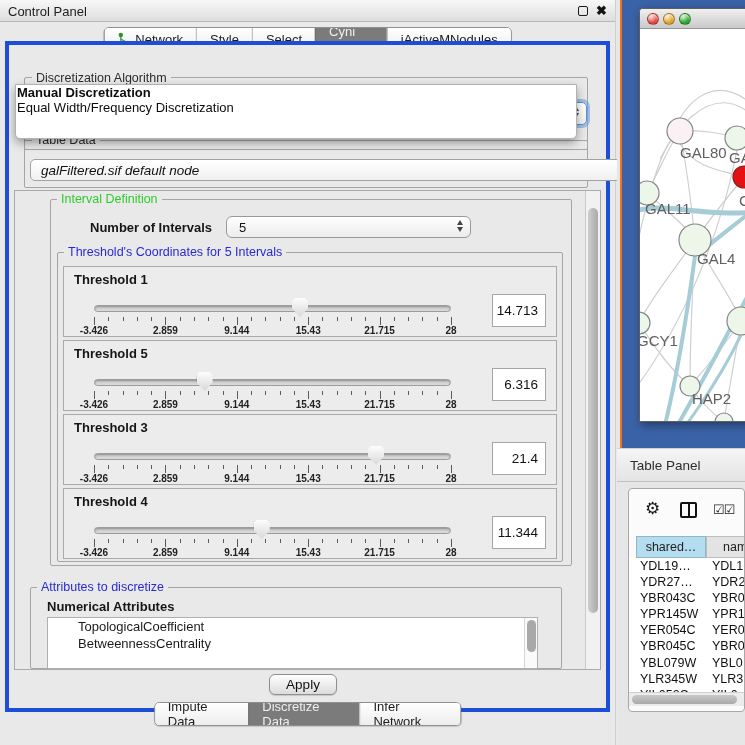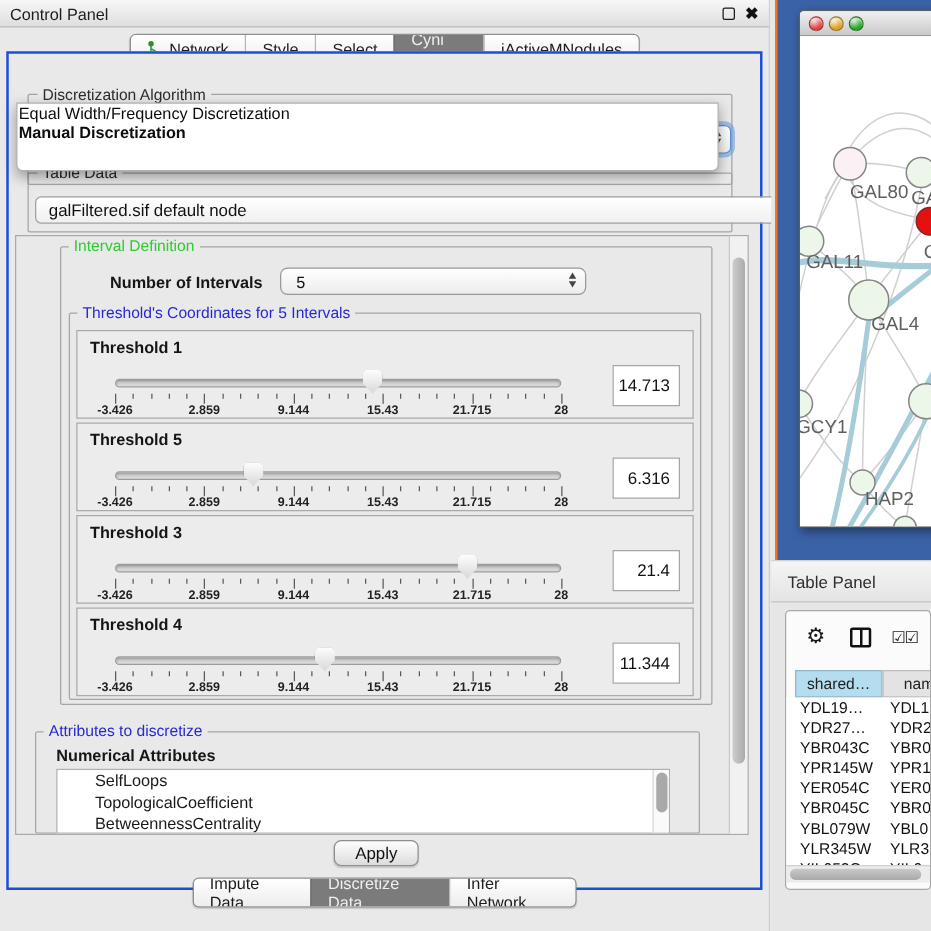--- a/index.html
+++ b/index.html
@@ -17,21 +17,21 @@
   .tabgroup { position:absolute; display:inline-flex; border:1px solid #8f8f8f; border-radius:5px; overflow:hidden;
     background:#fff; box-shadow:0 1px 1px rgba(0,0,0,.15); height:24px; }
   #top-tabs { top:27px; left:50%; transform:translateX(-50%); }
   #bottom-tabs { top:702px; left:50%; transform:translateX(-50%); }
   .seg { display:flex; align-items:center; gap:5px; padding:0 13px; font-size:13px; color:#1c1c1c;
     background:linear-gradient(#ffffff,#ededed); border-left:1px solid #b5b5b5; cursor:default; }
   .seg:first-child { border-left:none; }
   .seg.sel { background:#7b7b7b; color:#efefef; border-left-color:#6e6e6e; }
   .net-ico { display:inline-block; width:13px; height:14px; }
 
-  .cp-body { position:absolute; left:5px; top:41px; width:605px; height:671px; border:2px solid #1d4ed8; background:#e9e9e9; }
+  .cp-body { position:absolute; left:5px; top:41px; width:605px; height:671px; border:4px solid #1d4ed8; background:#e9e9e9; }
 
   .group { position:absolute; border:1px solid #a5a5a5; border-radius:2px; }
   .legend { position:absolute; font-size:12.5px; color:#2c2c2c; background:#e9e9e9; padding:0 4px; white-space:nowrap; }
   .legend.green { color:#2ecc2e; }
   .legend.blue { color:#2929d4; }
 
   
   .combo { position:absolute; background:linear-gradient(#ffffff,#f0f0f0); border:1px solid #a2a2a2; border-radius:5px; }
   .combo.focused { border-color:#5d8ed2; box-shadow:0 0 0 3px rgba(110,160,220,.6); }
   .combo-text { position:absolute; left:10px; top:3px; font-size:13.5px; color:#111; white-space:nowrap; }
@@ -152,27 +152,27 @@
       <div class="group" style="left:15px; top:32px; width:564px; height:73px;"></div>
       <span class="legend" style="left:23px; top:26px;">Discretization Algorithm</span>
       <div class="combo focused" style="left:21px; top:57px; width:557px; height:23px;">
         <span class="stepper">
             <i class="arr-up"></i>
             <i class="arr-dn"></i>
           </span>
       </div>
 
       <div class="popup" style="left:6px; top:39px; width:562px; height:55px;">
+        <div class="popup-item bold">Manual Discretization</div>
         <div class="popup-item">Equal Width/Frequency Discretization</div>
-        <div class="popup-item bold">Manual Discretization</div>
       </div>
 
       <div class="group" style="left:15px; top:95px; width:564px; height:48px;"></div>
       <span class="legend" style="left:23px; top:88px;">Table Data</span>
-      <div class="combo" style="left:21px; top:114px; width:621px; height:22px;">
+      <div class="combo" style="left:21px; top:114px; width:621px; height:22px;font-style:italic;">
         <span class="combo-text">galFiltered.sif default node</span>
         <span class="stepper">
             <i class="arr-up"></i>
             <i class="arr-dn"></i>
           </span>
       </div>
 
       <div class="scrollpane">
 
         <div class="group" style="left:35px; top:8px; width:522px; height:367px;"></div>
@@ -359,21 +359,20 @@
               </div>
               <div class="val-box">11.344</div>
             </div>
           </div>
 
         <div class="group" style="left:15px; top:396px; width:532px; height:82px;"></div>
         <span class="legend blue" style="left:22px; top:389px;">Attributes to discretize</span>
         <span class="bold-label" style="left:32px; top:408px;">Numerical Attributes</span>
         <div class="list-box" style="left:32px; top:426px; width:491px; height:52px;">
           <div id="attr-items">
-              <div class="list-item">SelfLoops</div>
               <div class="list-item">TopologicalCoefficient</div>
               <div class="list-item">BetweennessCentrality</div>
             </div>
           <div class="list-vsb">
               <div class="list-vsb-thumb"></div>
             </div>
         </div>
 
         <div class="vsb">
           <div class="vsb-thumb" style="top:17px; height:405px;"></div>

